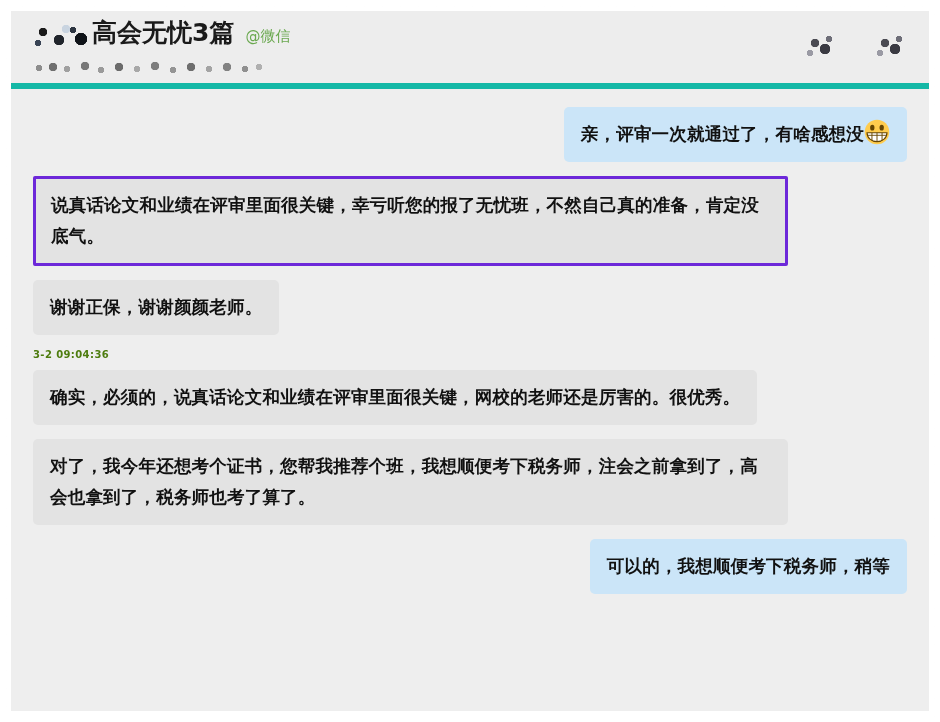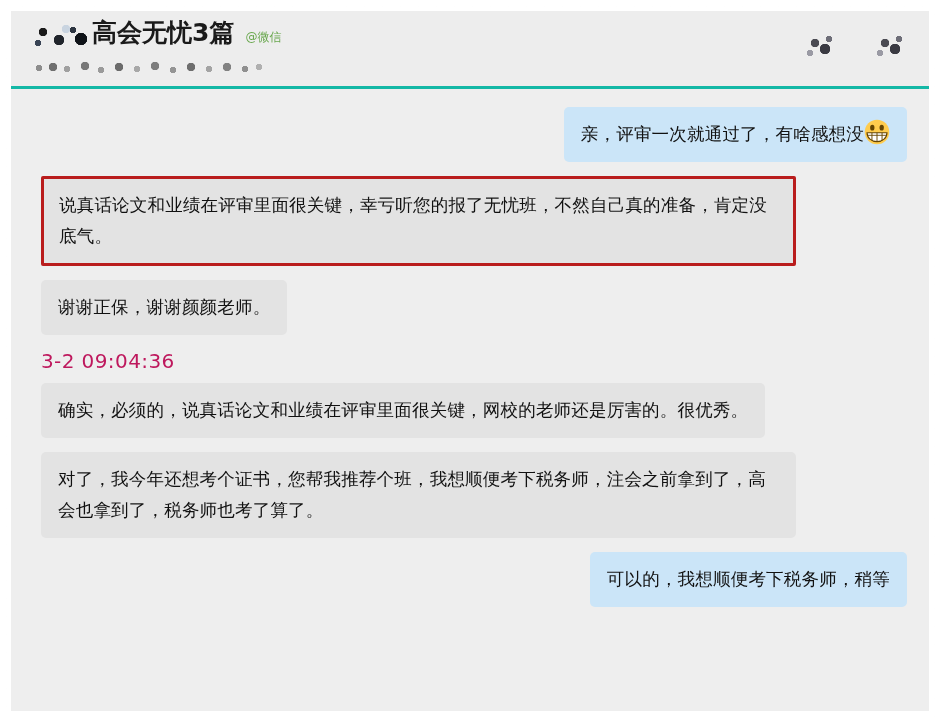--- a/index.html
+++ b/index.html
@@ -60,21 +60,21 @@
     overflow: hidden;
   }
 
   
   #chat-header {
     position: relative;
     height: 78px;
     background: #ededed;
     box-sizing: border-box;
     padding: 6px 22px 0 22px;
-    border-bottom: 3px solid #14b8a6;
+    border-bottom: 6px solid #14b8a6;
   }
   .title-row {
     display: flex;
     align-items: baseline;
     height: 40px;
   }
   .title-censor {
     display: inline-block;
     width: 58px;
     height: 26px;
@@ -91,21 +91,21 @@
     filter: blur(0.4px);
   }
   #chat-title {
     font-size: 25px;
     font-weight: bold;
     color: #1a1a1a;
     letter-spacing: 0px;
     line-height: 32px;
   }
   #chat-source {
-    font-size: 12px;
+    font-size: 15px;
     color: #6aa84f;
     margin-left: 11px;
     line-height: 32px;
   }
   .subtitle-censor {
     margin-top: 3px;
     width: 232px;
     height: 16px;
     background:
       radial-gradient(circle 3px at 6px 8px, #8d8d8d 3px, rgba(0,0,0,0) 3.5px),
@@ -141,23 +141,24 @@
       radial-gradient(circle 3px at 24px 6px, #6e6e78 3px, rgba(0,0,0,0) 3.5px),
       radial-gradient(circle 3px at 5px 20px, #9a9aa4 3px, rgba(0,0,0,0) 3.5px),
       linear-gradient(#ededed, #ededed);
     filter: blur(0.4px);
   }
 
   
   #message-list {
     position: relative;
     height: 622px;
-    padding: 18px 22px 0 30px;
+    padding: 18px 22px 0 22px;
     box-sizing: border-box;
     background: #eeeeee;
+    font-weight: bold;
   }
   .msg-row {
     display: flex;
     margin-bottom: 14px;
   }
   .msg-row.left  { justify-content: flex-start; }
   .msg-row.right { justify-content: flex-end; }
 
   .bubble {
     max-width: 755px;
@@ -166,33 +167,33 @@
     border-radius: 5px;
     font-size: 17.5px;
     line-height: 31px;
     color: #111111;
     letter-spacing: 0.2px;
     word-break: break-all;
   }
   .bubble.incoming { background: #e3e3e3; }
   .bubble.outgoing { background: #cbe5f8; }
   .bubble.highlight {
-    border: 3px solid #b91c1c;
+    border: 3px solid #6d28d9;
     border-radius: 2px;
     padding: 11px 15px;
   }
 
   .ts-row {
     display: flex;
     justify-content: flex-start;
     margin: 2px 0 10px 0;
   }
   #timestamp {
-    font-size: 20px;
-    color: #be185d;
+    font-size: 10px;
+    color: #4d7c0f;
     letter-spacing: 0.4px;
   }
   .emoji-grin, .emoji-pray {
     display: inline-block;
     vertical-align: -5px;
   }
   .emoji-grin { width: 26px; height: 26px; }
   .emoji-pray { width: 30px; height: 26px; margin-right: 4px; }
 </style>
 </head>

